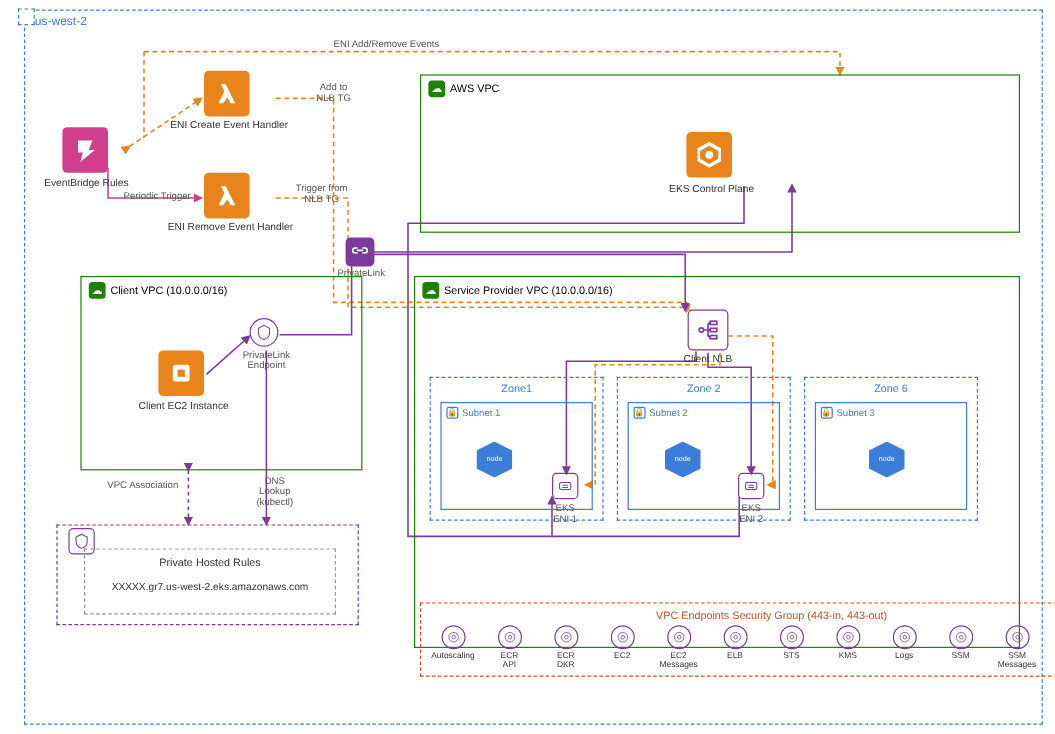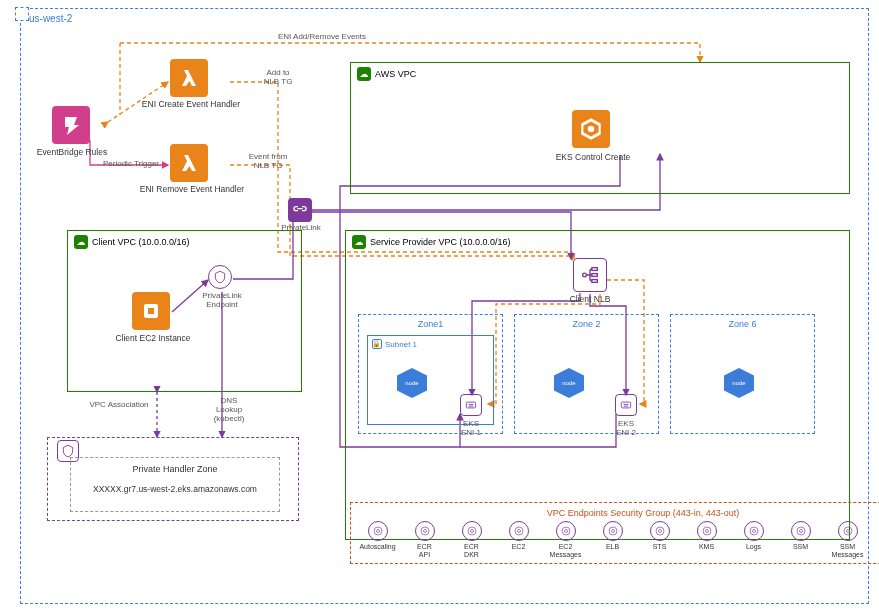--- a/index.html
+++ b/index.html
@@ -120,35 +120,35 @@
 </div>
 <div class="label" style="left:136px;top:99px;width:110px">ENI Create Event Handler</div>
 <div class="label2" style="left:256px;top:68px;width:44px"><span>Add to</span><br><span>NLB TG</span></div>
 
 <div class="svc-icon" style="left:170px;top:144px">
 <svg width="24" height="24" viewBox="0 0 24 24">
       <path d="M7 4h4l8 16h-4l-2.5-5L9 20H5l5-10L7 4z"></path>
     </svg>
 </div>
 <div class="label" style="left:136px;top:184px;width:112px">ENI Remove Event Handler</div>
-<div class="label2" style="left:240px;top:152px;width:56px"><span>Event from</span><br><span>NLB TG</span></div>
+<div class="label2" style="left:240px;top:152px;width:56px"><span>Trigger from</span><br><span>NLB TG</span></div>
 
 <div class="box aws-vpc">
 <div class="box-label">
       <span class="cloud-icon" style="background:#1d8102">☁</span>
       <span>AWS VPC</span>
     </div>
 </div>
 <div class="svc-icon" style="left:572px;top:110px">
 <svg width="26" height="26" viewBox="0 0 24 24">
       <path d="M12 2l9 5v10l-9 5-9-5V7l9-5zm0 3L5 9v6l7 4 7-4V9l-7-4z"></path>
       <circle cx="12" cy="12" r="3"></circle>
     </svg>
 </div>
-<div class="label" style="left:550px;top:152px;width:86px">EKS Control Create</div>
+<div class="label" style="left:550px;top:152px;width:86px">EKS Control Plane</div>
 
 <div class="pl-icon" style="left:288px;top:198px">
 <svg width="16" height="16" viewBox="0 0 24 24">
       <path d="M6 14a4 4 0 010-8h3v2H6a2 2 0 100 4h3v2H6zm12-8a4 4 0 010 8h-3v-2h3a2 2 0 100-4h-3V6h3zm-10 3h8v2H8z"></path>
     </svg>
 </div>
 <div class="label2" style="left:278px;top:223px;width:46px">PrivateLink</div>
 
 <div class="box client-vpc">
 <div class="box-label">
@@ -204,53 +204,65 @@
     <svg width="14" height="14" viewBox="0 0 24 24">
       <rect x="4" y="7" width="16" height="10" rx="2"></rect>
       <path d="M8 11h8M8 14h8"></path>
     </svg>
   </div>
 <div class="label2" style="left:454px;top:419px;width:34px;white-space:pre-line">EKS
 ENI 1</div>
 
 <div class="zone zone2">
 <div class="zone-title">Zone 2</div>
+<div class="subnet">
+<div class="subnet-label">
+        <span class="lock-icon">🔒</span>
+        <span>Subnet 2</span>
+      </div>
+</div>
 </div>
 <div class="node-icon" style="left:554px;top:368px">
     <div class="hexagon">node</div>
   </div>
 <div class="eni-icon" style="left:615px;top:394px">
     <svg width="14" height="14" viewBox="0 0 24 24">
       <rect x="4" y="7" width="16" height="10" rx="2"></rect>
       <path d="M8 11h8M8 14h8"></path>
     </svg>
   </div>
 <div class="label2" style="left:609px;top:419px;width:34px;white-space:pre-line">EKS
 ENI 2</div>
 
 <div class="zone zone3">
 <div class="zone-title">Zone 6</div>
+<div class="subnet">
+<div class="subnet-label">
+        <span class="lock-icon">🔒</span>
+        <span>Subnet 3</span>
+      </div>
+</div>
 </div>
 <div class="node-icon" style="left:724px;top:368px">
     <div class="hexagon">node</div>
   </div>
 
 <div class="label2" style="left:80px;top:400px;width:78px">VPC Association</div>
 <div class="label2" style="left:206px;top:396px;width:46px;white-space:pre-line">DNS
 Lookup
 (kubectl)</div>
 
 <div class="box hosted-zone"></div>
 <div class="hz-icon">
 <svg width="14" height="14" viewBox="0 0 24 24" stroke="#7d3a9c" fill="none" stroke-width="1.5">
       <path d="M12 2l8 4v6c0 5-3.5 9-8 10-4.5-1-8-5-8-10V6l8-4z"></path>
     </svg>
 </div>
 <div class="hz-inner">
-<div class="hz-title">Private Handler Zone</div>
+<div class="hz-title">Private Hosted Rules</div>
 <div class="hz-dns">XXXXX.gr7.us-west-2.eks.amazonaws.com</div>
 </div>
 
 <div class="box sec-group">
 <div class="sec-title">VPC Endpoints Security Group (443-in, 443-out)</div>
 </div>
 <div class="ep-row">
     <div class="ep-item">
       <div class="ep-circle">
         <svg width="12" height="12" viewBox="0 0 24 24">

